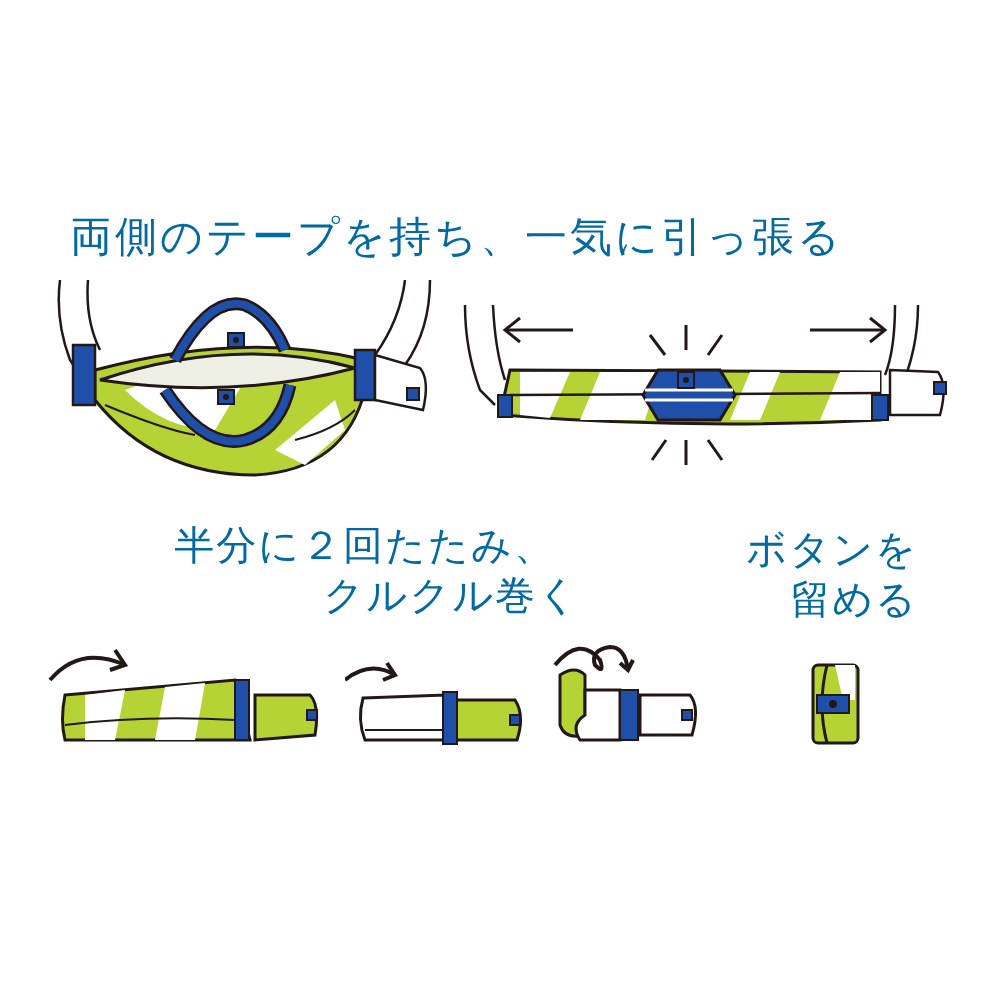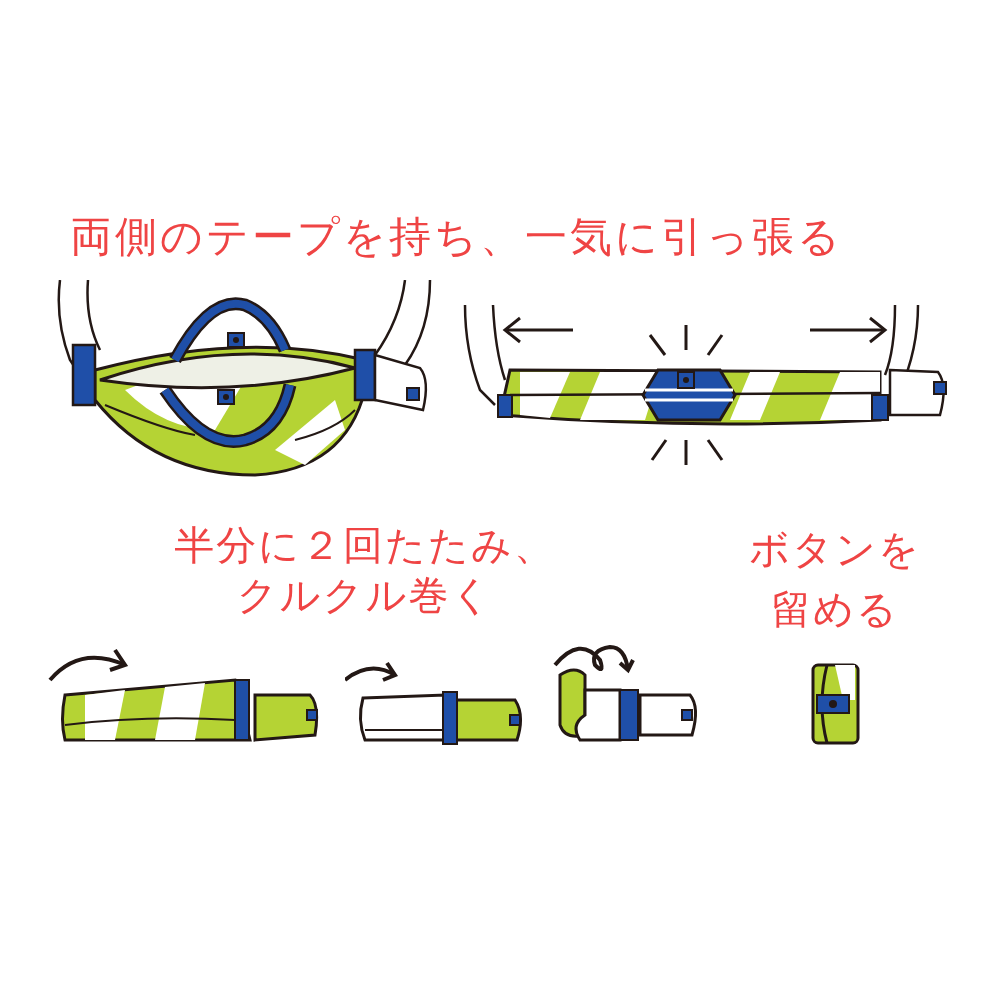--- a/index.html
+++ b/index.html
@@ -1,22 +1,22 @@
 <!DOCTYPE html>
 <html><head>
 <meta charset="utf-8">
 <style>
   html, body { margin: 0; padding: 0; background: #ffffff; }
   body { width: 1000px; height: 1000px; position: relative; overflow: hidden;
          font-family: "DejaVu Sans", sans-serif; color: #231815; }
-  .heading { position: absolute; font-size: 40px; line-height: 1.2; color: #ef4444;
+  .heading { position: absolute; font-size: 40px; line-height: 1.2; color: #0369a1;
              letter-spacing: 2px; white-space: nowrap; }
   .h1 { left: 70px; top: 212px; font-size: 42px; letter-spacing: 3px; }
   .h2 { left: 150px; top: 525px; text-align: center; width: 430px; font-family: Liberation Mono, monospace; }
-  .h3 { left: 735px; top: 525px; text-align: center; width: 200px; }
+  .h3 { left: 718px; top: 525px; text-align: right; width: 200px; }
   .illus { position: absolute; }
   svg { display: block; }
 </style>
 </head>
 <body>
 
 <div class="heading h1">両側のテープを持ち、一気に引っ張る</div>
 
 <div class="illus" style="left:45px;top:280px;">
 <svg width="420" height="220" viewBox="0 0 420 220">
@@ -96,26 +96,26 @@
   <rect x="38" y="105" width="14" height="22" fill="#1f4fa8" stroke="#231815" stroke-width="2"></rect>
   <rect x="412" y="105" width="16" height="25" fill="#1f4fa8" stroke="#231815" stroke-width="2"></rect>
 
   <path d="M430 80 L478 82 Q488 95 480 125 L430 125 Z" fill="#ffffff" stroke="#231815" stroke-width="2.5"></path>
   <rect x="474" y="92" width="12" height="12" fill="#1f4fa8" stroke="#231815" stroke-width="2"></rect>
 </svg>
 </div>
 
 <div class="heading h2">
   <div>半分に２回たたみ、</div>
-  <div style="margin-top:2px;">クルクル巻く</div>
+  <div style="margin-top:2px;text-align:right;">クルクル巻く</div>
 </div>
 
 <div class="heading h3">
   <div>ボタンを</div>
-  <div style="margin-top:12px;">留める</div>
+  <div style="margin-top:2px;">留める</div>
 </div>
 
 <div class="illus" style="left:45px;top:645px;">
 <svg width="300" height="110" viewBox="0 0 300 110">
   <path d="M5 35 Q35 0 80 20" fill="none" stroke="#231815" stroke-width="4"></path>
   <polyline points="70,5 80,20 65,25" fill="none" stroke="#231815" stroke-width="4"></polyline>
   <path d="M20 50 L190 35 L205 95 L20 95 Q15 75 20 50 Z" fill="#b5d334" stroke="#231815" stroke-width="3"></path>
   <polygon points="40,50 80,45 70,95 40,95" fill="#ffffff"></polygon>
   <polygon points="120,42 160,38 150,95 110,95" fill="#ffffff"></polygon>
   <path d="M210 50 L265 50 Q275 60 270 90 L210 95 Z" fill="#b5d334" stroke="#231815" stroke-width="3"></path>

